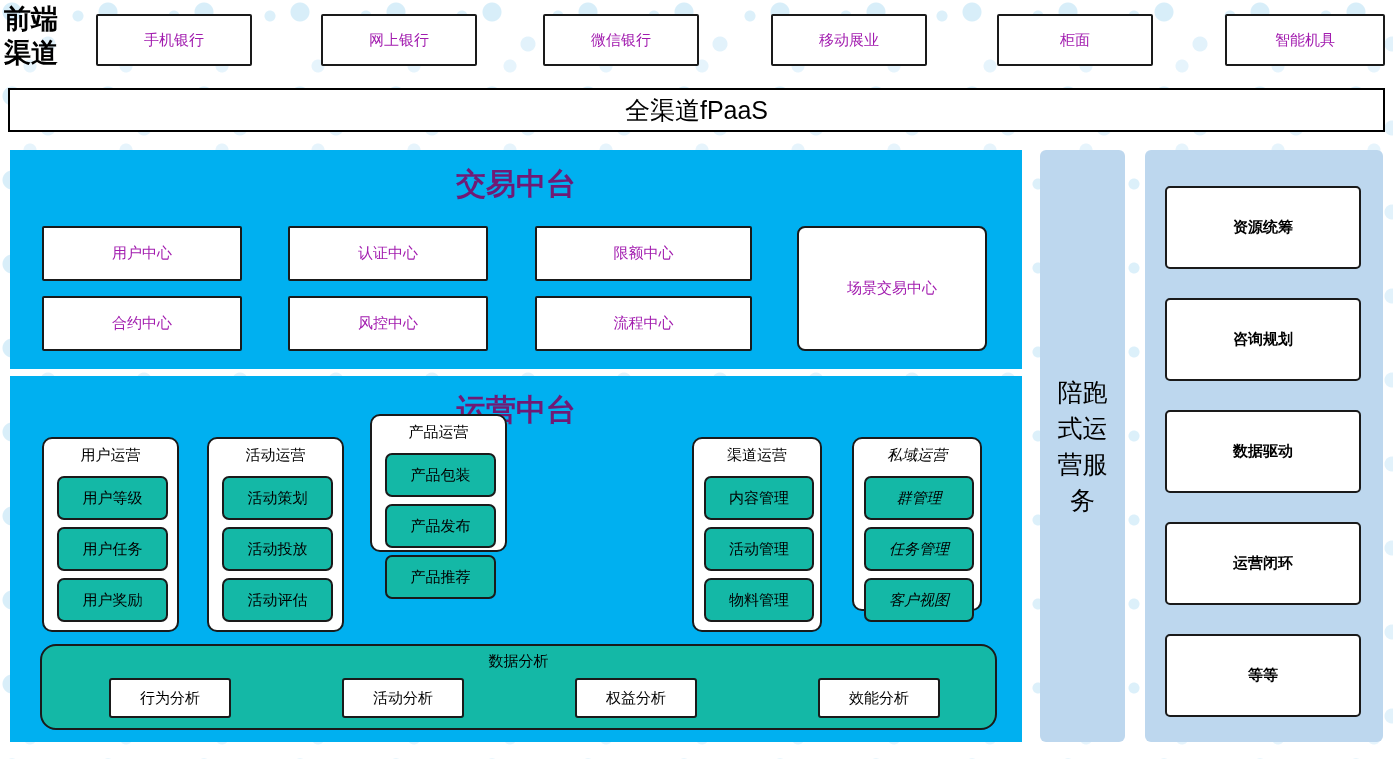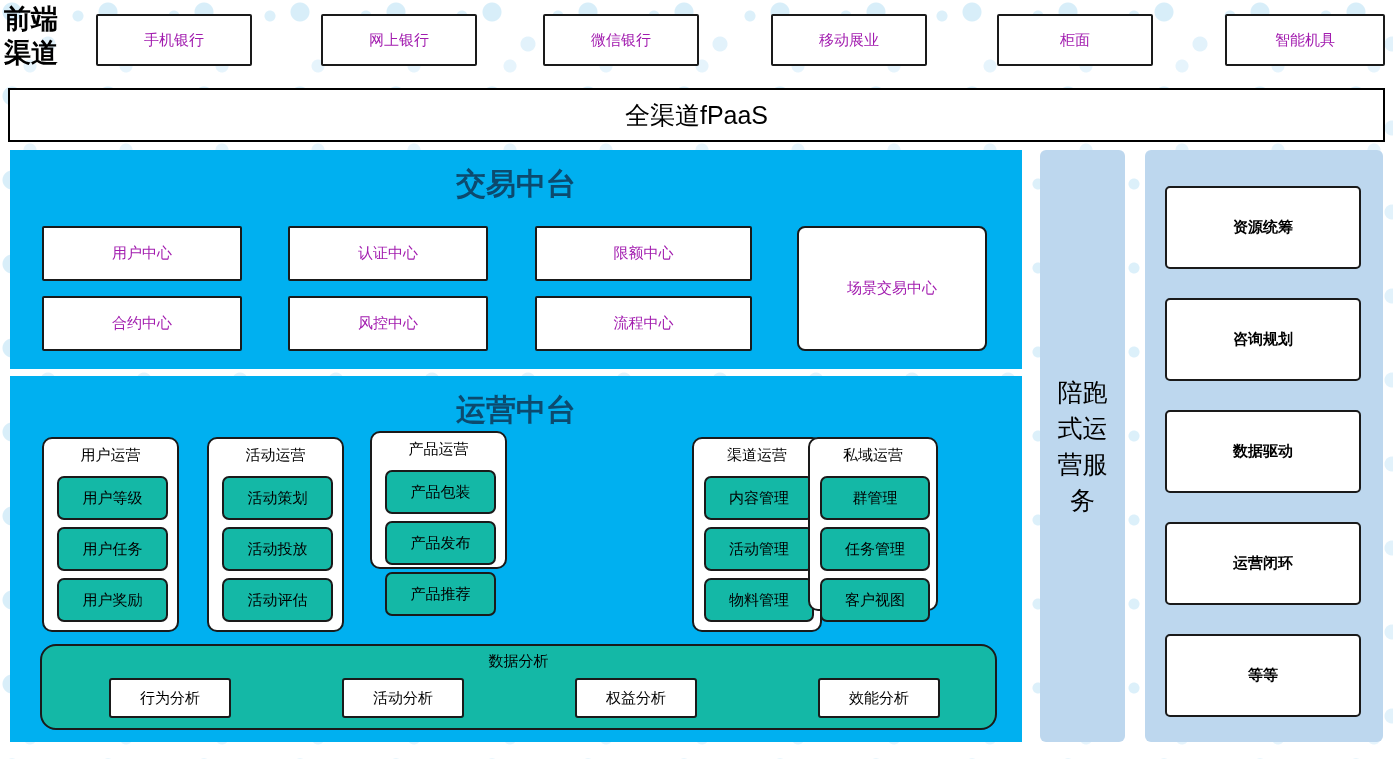--- a/index.html
+++ b/index.html
@@ -40,35 +40,35 @@
   
   .corner-label {
     position: absolute; left: 4px; top: 2px; width: 86px; height: 72px;
     font-family: "Liberation Serif", "DejaVu Serif", serif;
     font-weight: bold; font-size: 27px; line-height: 34px;
     color: #000; text-align: left; z-index: 4;
   }
 
   
   #fpaas-bar {
-    position: absolute; left: 8px; top: 88px; width: 1377px; height: 54px;
+    position: absolute; left: 8px; top: 88px; width: 1377px; height: 44px;
     background: #fff; border: 2px solid #000;
     display: flex; align-items: center; justify-content: center;
     font-size: 25px; color: #000; z-index: 3;
   }
 
   
   .bluepanel {
     position: absolute; background: #00B0F0; z-index: 2;
   }
   .panel-title {
     position: absolute; left: 0; right: 0;
     text-align: center;
     font-family: "Liberation Serif", "DejaVu Serif", serif;
-    font-weight: bold; font-size: 30px; color: #0c4a6e;
+    font-weight: bold; font-size: 30px; color: #701a75;
   }
 
   
   .lightpanel {
     position: absolute; background: #BDD7EE; border-radius: 6px; z-index: 2;
   }
   #companion-col {
     display: flex; align-items: center; justify-content: center;
   }
   #companion-text {
@@ -188,36 +188,36 @@
     <div class="sub-item" style="left:13px; top:139px; width:111px; height:44px;">用户奖励</div>
   </div>
 
   <div class="group-card" style="left:207px; top:437px; width:137px; height:195px;">
     <div class="group-title">活动运营</div>
     <div class="sub-item" style="left:13px; top:37px; width:111px; height:44px;">活动策划</div>
     <div class="sub-item" style="left:13px; top:88px; width:111px; height:44px;">活动投放</div>
     <div class="sub-item" style="left:13px; top:139px; width:111px; height:44px;">活动评估</div>
   </div>
 
-  <div class="group-card" style="left:370px; top:431px; width:137px; height:138px;">
+  <div class="group-card" style="left:370px; top:414px; width:137px; height:138px;">
     <div class="group-title">产品运营</div>
     <div class="sub-item" style="left:13px; top:37px; width:111px; height:44px;">产品包装</div>
     <div class="sub-item" style="left:13px; top:88px; width:111px; height:44px;">产品发布</div>
     <div class="sub-item" style="left:13px; top:139px; width:111px; height:44px;">产品推荐</div>
   </div>
 
 
   <div class="group-card" style="left:692px; top:437px; width:130px; height:195px;">
     <div class="group-title">渠道运营</div>
     <div class="sub-item" style="left:10px; top:37px; width:110px; height:44px;">内容管理</div>
     <div class="sub-item" style="left:10px; top:88px; width:110px; height:44px;">活动管理</div>
     <div class="sub-item" style="left:10px; top:139px; width:110px; height:44px;">物料管理</div>
   </div>
 
-  <div class="group-card" style="left:808px; top:437px; width:130px; height:174px;">
+  <div class="group-card" style="left:852px; top:437px; width:130px; height:174px;font-style:italic;">
     <div class="group-title">私域运营</div>
     <div class="sub-item" style="left:10px; top:37px; width:110px; height:44px;">群管理</div>
     <div class="sub-item" style="left:10px; top:88px; width:110px; height:44px;">任务管理</div>
     <div class="sub-item" style="left:10px; top:139px; width:110px; height:44px;">客户视图</div>
   </div>
 
   <div id="analysis-card">
     <div id="analysis-title">数据分析</div>
     <div class="analysis-item" style="left:67px;">行为分析</div>
     <div class="analysis-item" style="left:300px;">活动分析</div>

